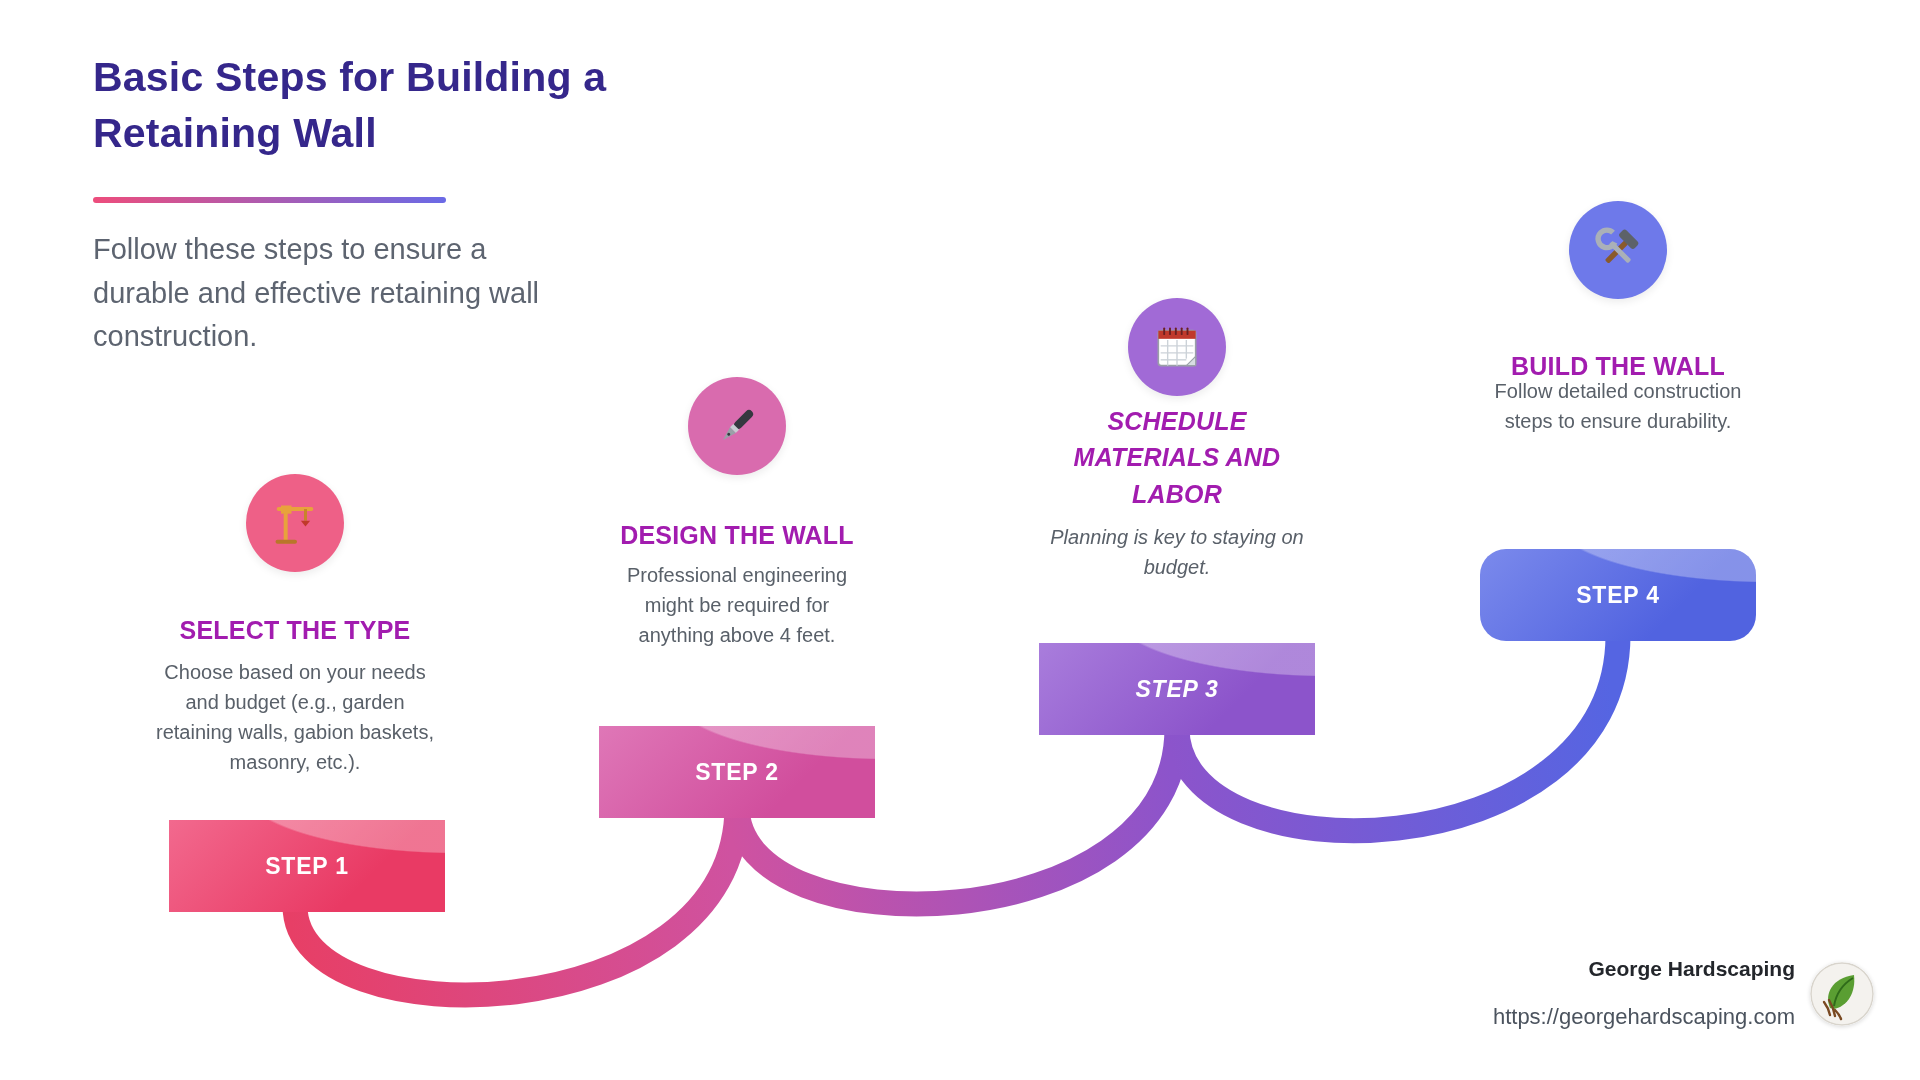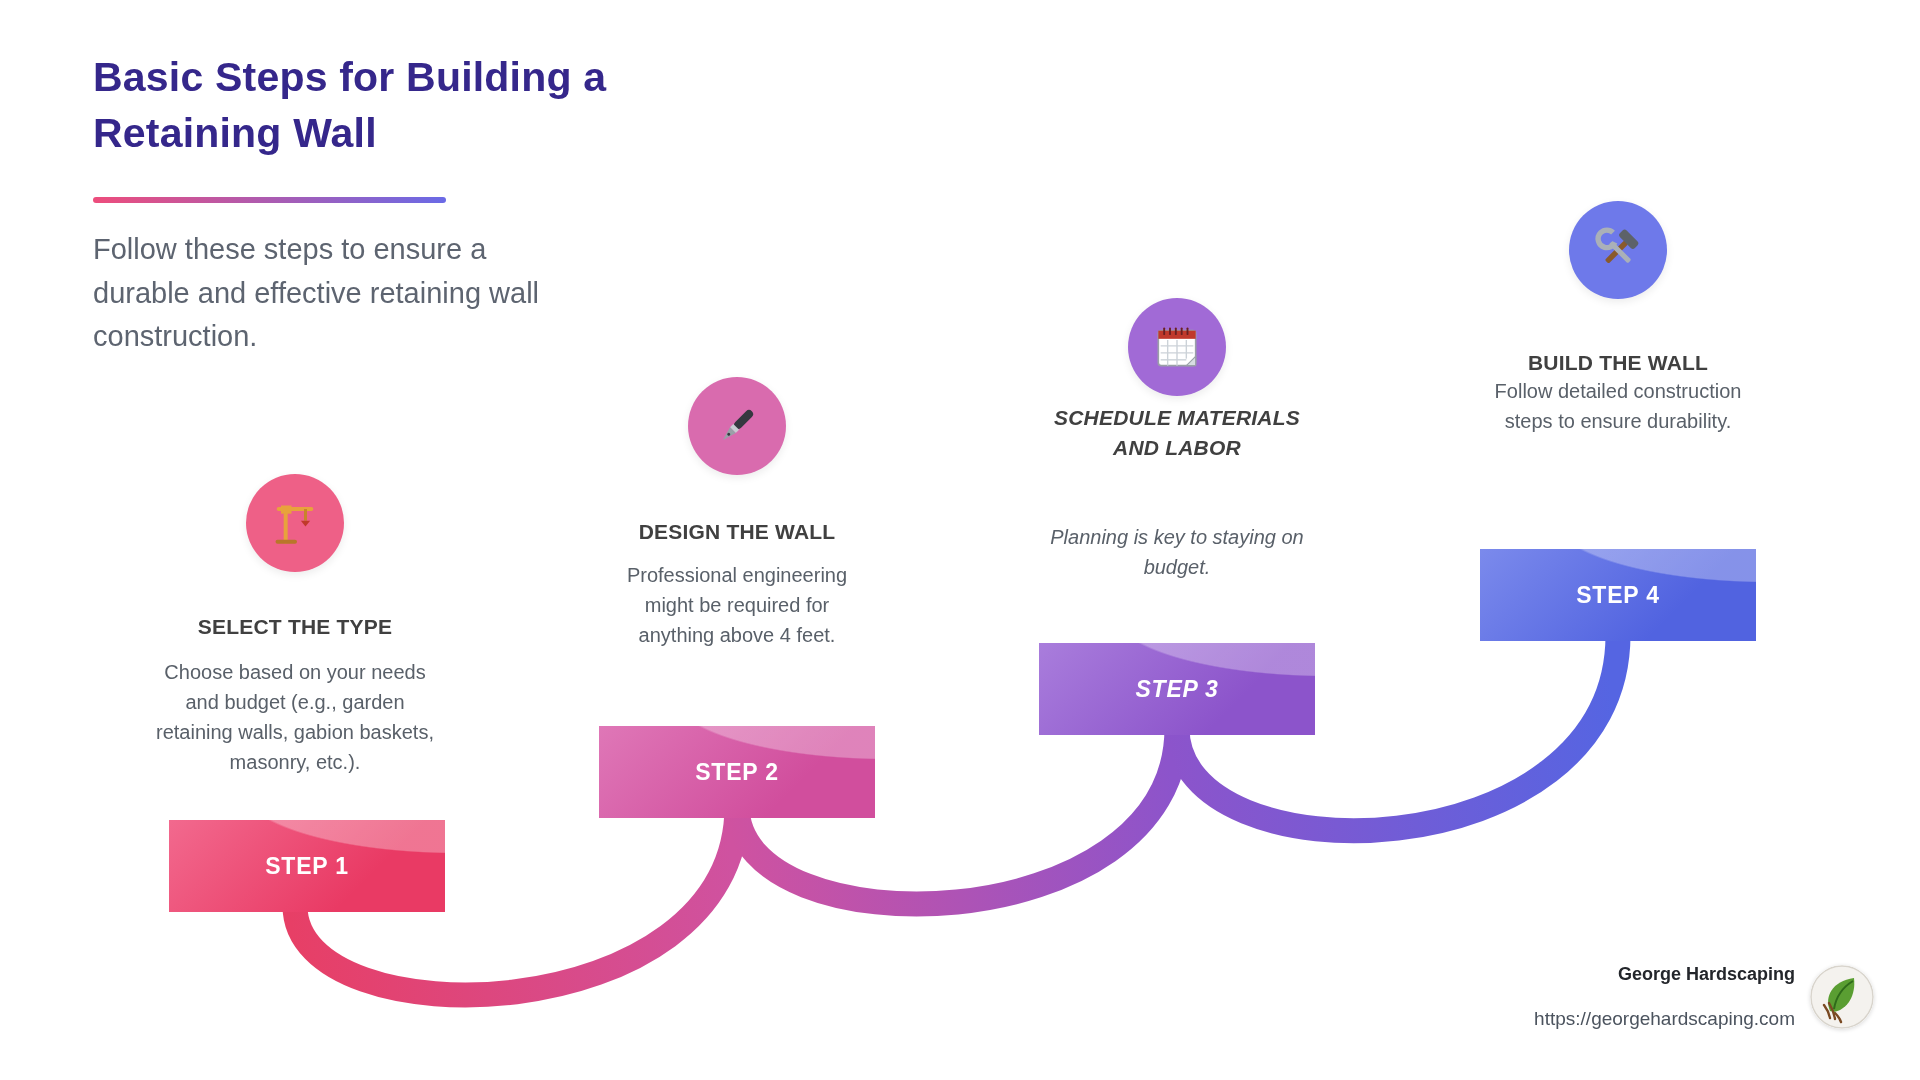--- a/index.html
+++ b/index.html
@@ -63,23 +63,23 @@
   .col-3 .icon-wrap { top: 298px; }
   .col-4 .icon-wrap { top: 201px; }
   .icon-wrap svg { width: 56px; height: 56px; }
 
   .step-heading {
     position: absolute;
     left: 50%;
     transform: translateX(-50%);
     width: 310px;
     text-align: center;
-    font-size: 21px;
+    font-size: 25px;
     font-weight: 700;
-    color: #404040;
+    color: #a21caf;
     letter-spacing: 0.2px;
     line-height: 1.45;
   }
   .col-1 .step-heading { top: 612px; }
   .col-2 .step-heading { top: 517px; }
   .col-3 .step-heading { top: 403px; width: 266px; }
   .col-4 .step-heading { top: 348px; }
 
   .step-desc {
     position: absolute;
@@ -105,42 +105,42 @@
     overflow: hidden;
   }
   .step-box::before {
     content: "";
     position: absolute; inset: 0;
     background: radial-gradient(150% 135% at 105% -35%, rgba(255,255,255,0.30) 0 52%, rgba(255,255,255,0) 53%);
   }
   .col-1 .step-box { top: 820px; margin-left: 12px; }
   .col-2 .step-box { top: 726px; }
   .col-3 .step-box { top: 643px; }
-  .col-4 .step-box { top: 549px; }
+  .col-4 .step-box { top: 549px; border-radius: 26px; }
   .step-label {
     position: relative;
     color: #ffffff;
     font-size: 23px;
     font-weight: 700;
     letter-spacing: 0.8px;
   }
 
   
   .connectors { position: absolute; inset: 0; z-index: 1; }
 
   
   .footer {
     position: absolute;
     right: 46px; bottom: 50px;
     display: flex; align-items: center; gap: 15px;
     z-index: 3;
   }
   .footer-text { text-align: right; }
-  .brand { font-size: 18px; font-weight: 700; color: #23262b; margin-bottom: 7px; }
-  .site-url { font-size: 19px; color: #4b535e; text-decoration: none; display: block; margin-top: 23px; }
+  .brand { font-size: 21px; font-weight: 700; color: #23262b; margin-bottom: 7px; }
+  .site-url { font-size: 22px; color: #4b535e; text-decoration: none; display: block; margin-top: 23px; }
   .logo-circle { width: 64px; height: 64px; border-radius: 50%; overflow: hidden; box-shadow: 0 1px 4px rgba(0,0,0,0.15); }
 </style>
 </head>
 <body>
 
 <div class="canvas">
 
   <div class="header">
     <h1 class="title">Basic Steps for Building a Retaining Wall</h1>
   </div>

